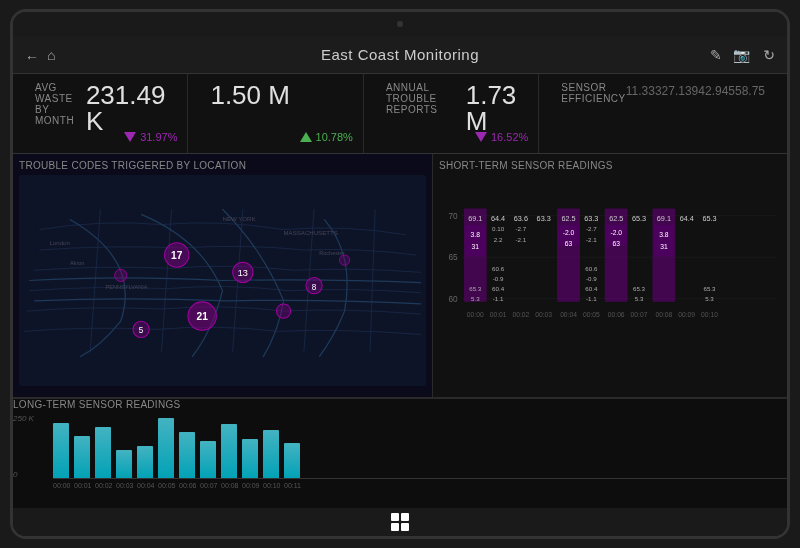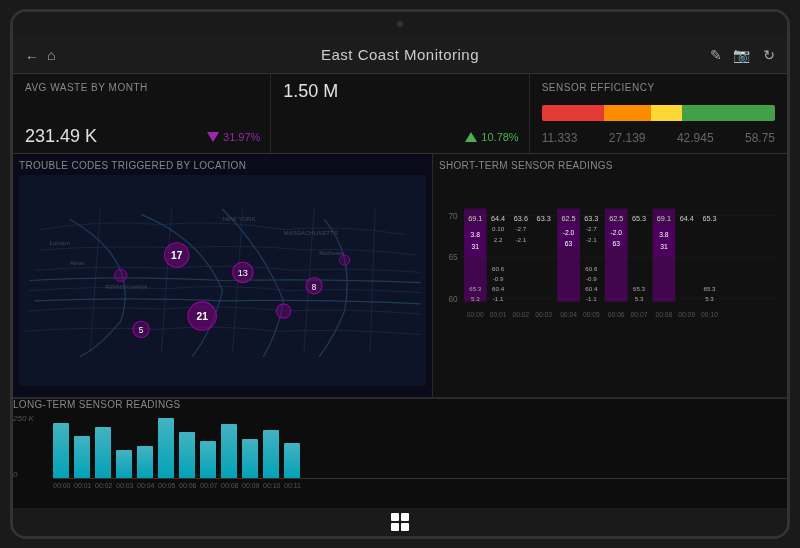--- a/index.html
+++ b/index.html
@@ -84,35 +84,35 @@
     
     .kpi-row {
       display: flex;
       height: 80px;
       border-bottom: 1px solid #333;
     }
     .kpi-card {
       flex: 1;
       background: #111;
       border-right: 1px solid #2a2a2a;
-      padding: 8px 12px;
-      display: flex;
-      flex-direction: column;
+      padding: 8px 22px;
+      display: flex;
+      flex-direction: row;
       justify-content: space-between;
       position: relative;
     }
     .kpi-card:last-child { border-right: none; }
     .kpi-label {
       font-size: 10px;
       color: #888;
       text-transform: uppercase;
       letter-spacing: 0.5px;
     }
     .kpi-value {
-      font-size: 18px;
+      font-size: 26px;
       font-weight: 200;
       color: #e0e0e0;
       line-height: 1;
     }
     .kpi-badge {
       display: flex;
       align-items: center;
       gap: 4px;
       font-size: 11px;
       position: absolute;
@@ -270,20 +270,28 @@
       </div>
 
       <div class="kpi-card">
         <span class="kpi-value">1.50 M</span>
         <div class="kpi-badge badge-up">
           <span class="triangle-up"></span>
           <span>10.78%</span>
         </div>
       </div>
 
+      <div class="kpi-card">
+        <span class="kpi-label">Annual Trouble Reports</span>
+        <span class="kpi-value">1.73 M</span>
+        <div class="kpi-badge badge-down">
+          <span class="triangle-down"></span>
+          <span>16.52%</span>
+        </div>
+      </div>
 
       <div class="kpi-card">
         <span class="kpi-label">Sensor Efficiency</span>
         <div class="sensor-eff-bar">
           <div class="seg-red"></div>
           <div class="seg-orange"></div>
           <div class="seg-yellow"></div>
           <div class="seg-green"></div>
         </div>
         <div class="sensor-ticks">

